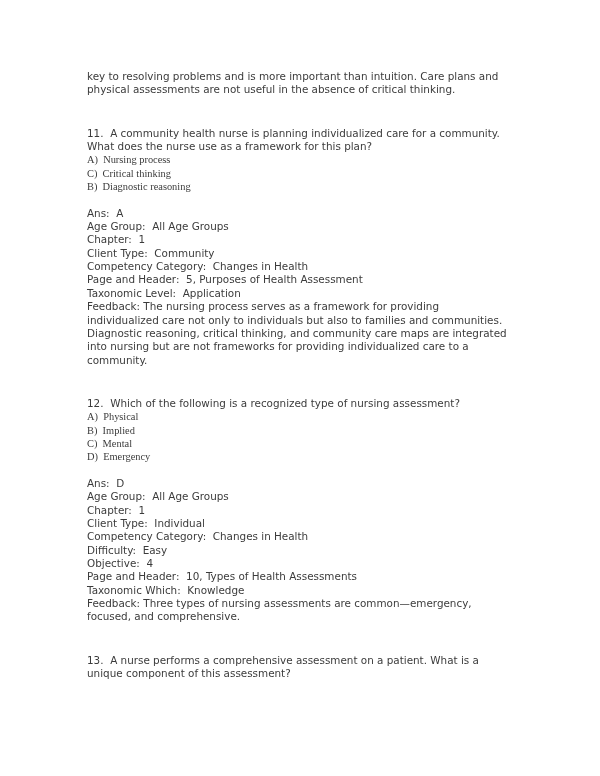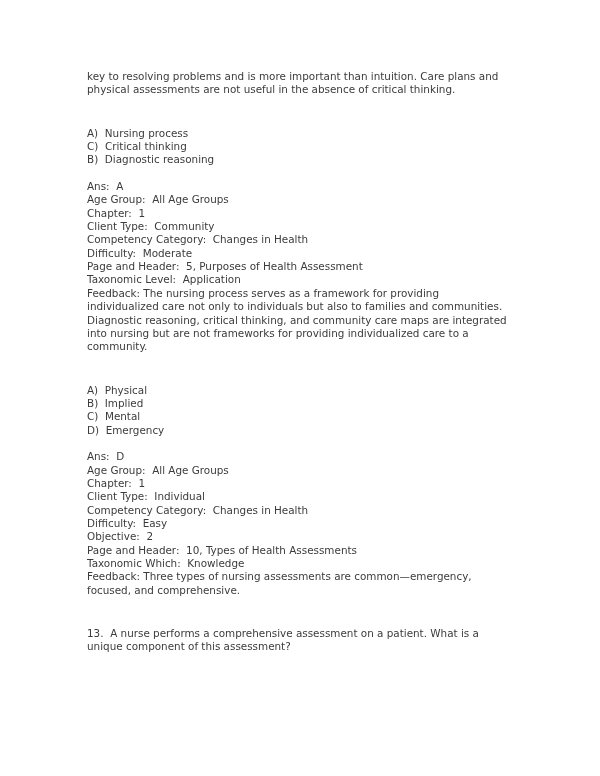--- a/index.html
+++ b/index.html
@@ -37,73 +37,74 @@
     text-align: left;
     white-space: normal;
   }
   .line {
     margin: 0;
     white-space: pre-wrap;
   }
   
   .gap-1 { height: 13.35px; }
   .gap-q { height: 30px; }
-  .opts .line { white-space: pre; }
+  .opts .line { white-space: pre; font-family: Liberation Serif, serif; }
   .meta .line { white-space: pre; }
 </style>
 </head>
 <body>
 
 <div class="page">
   <div class="doc-body">
 
     <div class="block">
       <p class="para">key to resolving problems and is more important than intuition. Care plans and physical assessments are not useful in the absence of critical thinking.</p>
     </div>
 
     <div class="gap-q"></div>
 
     <div class="block">
+      <p class="para"><span>11.</span>&nbsp;&nbsp;<span>A community health nurse is planning individualized care for a community. What does the nurse use as a framework for this plan?</span></p>
       <div class="opts">
         <p class="line">A)  Nursing process</p>
         <p class="line">C)  Critical thinking</p>
         <p class="line">B)  Diagnostic reasoning</p>
       </div>
       <div class="gap-1"></div>
       <div class="meta">
         <p class="line">Ans:  A</p>
         <p class="line">Age Group:  All Age Groups</p>
         <p class="line">Chapter:  1</p>
         <p class="line">Client Type:  Community</p>
         <p class="line">Competency Category:  Changes in Health</p>
-        <p class="line">Difficulty:  Moderate</p>
         <p class="line">Page and Header:  5, Purposes of Health Assessment</p>
         <p class="line">Taxonomic Level:  Application</p>
       </div>
       <p class="para">Feedback:  The nursing process serves as a framework for providing individualized care not only to individuals but also to families and communities. Diagnostic reasoning, critical thinking, and community care maps are integrated into nursing but are not frameworks for providing individualized care to a community.</p>
     </div>
 
     <div class="gap-q"></div>
 
     <div class="block">
+      <p class="para"><span>12.</span>&nbsp;&nbsp;<span>Which of the following is a recognized type of nursing assessment?</span></p>
       <div class="opts">
         <p class="line">A)  Physical</p>
         <p class="line">B)  Implied</p>
         <p class="line">C)  Mental</p>
         <p class="line">D)  Emergency</p>
       </div>
       <div class="gap-1"></div>
       <div class="meta">
         <p class="line">Ans:  D</p>
         <p class="line">Age Group:  All Age Groups</p>
         <p class="line">Chapter:  1</p>
         <p class="line">Client Type:  Individual</p>
         <p class="line">Competency Category:  Changes in Health</p>
         <p class="line">Difficulty:  Easy</p>
-        <p class="line">Objective:  2</p>
+        <p class="line">Objective:  4</p>
         <p class="line">Page and Header:  10, Types of Health Assessments</p>
         <p class="line">Taxonomic Which:  Knowledge</p>
       </div>
       <p class="para">Feedback:  Three types of nursing assessments are common—emergency, focused, and comprehensive.</p>
     </div>
 
     <div class="gap-q"></div>
 
     <div class="block">
       <p class="para"><span>13.</span>&nbsp;&nbsp;<span>A nurse performs a comprehensive assessment on a patient. What is a unique component of this assessment?</span></p>

